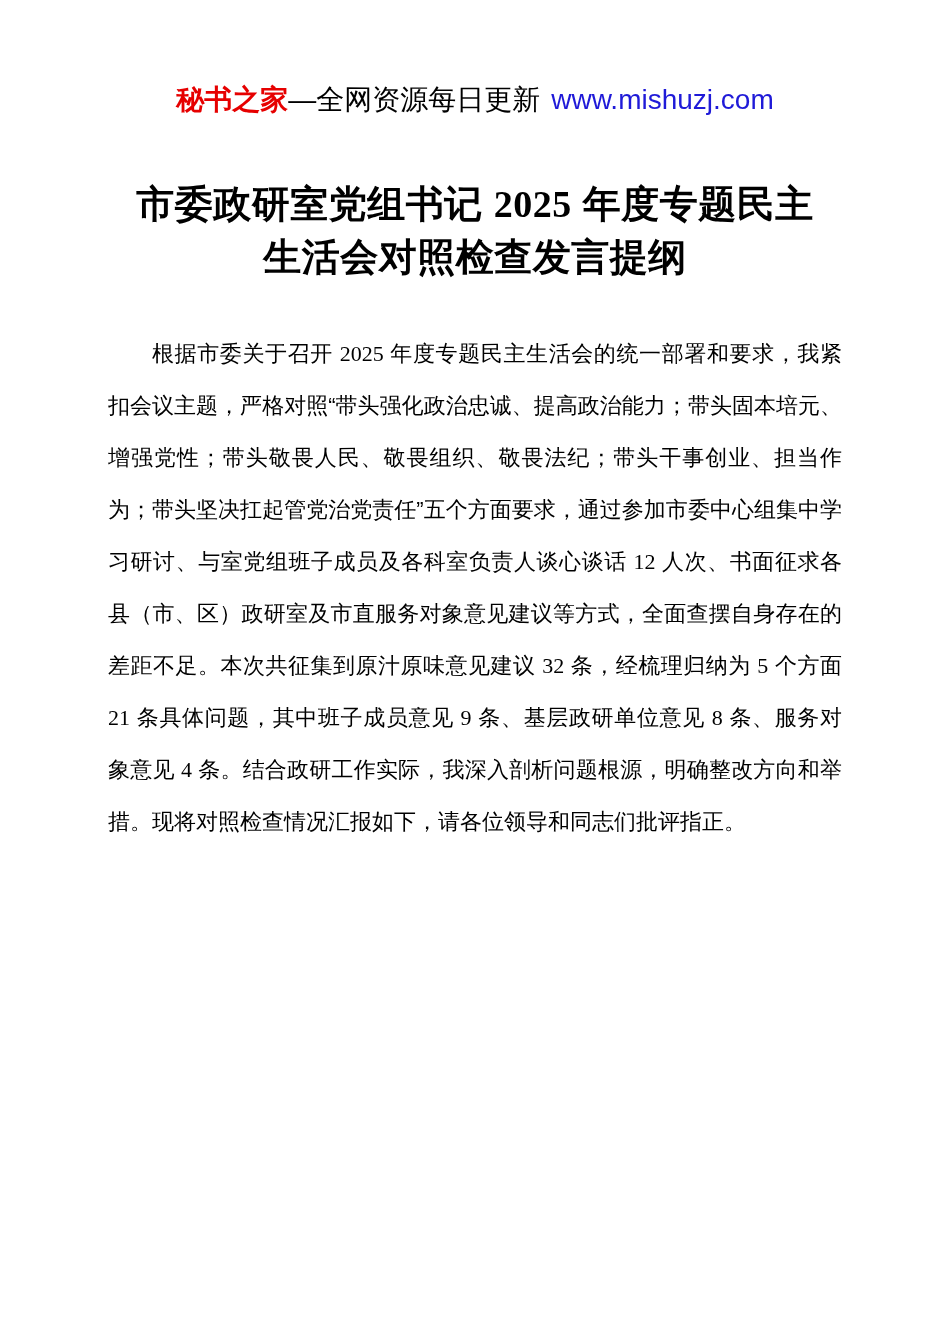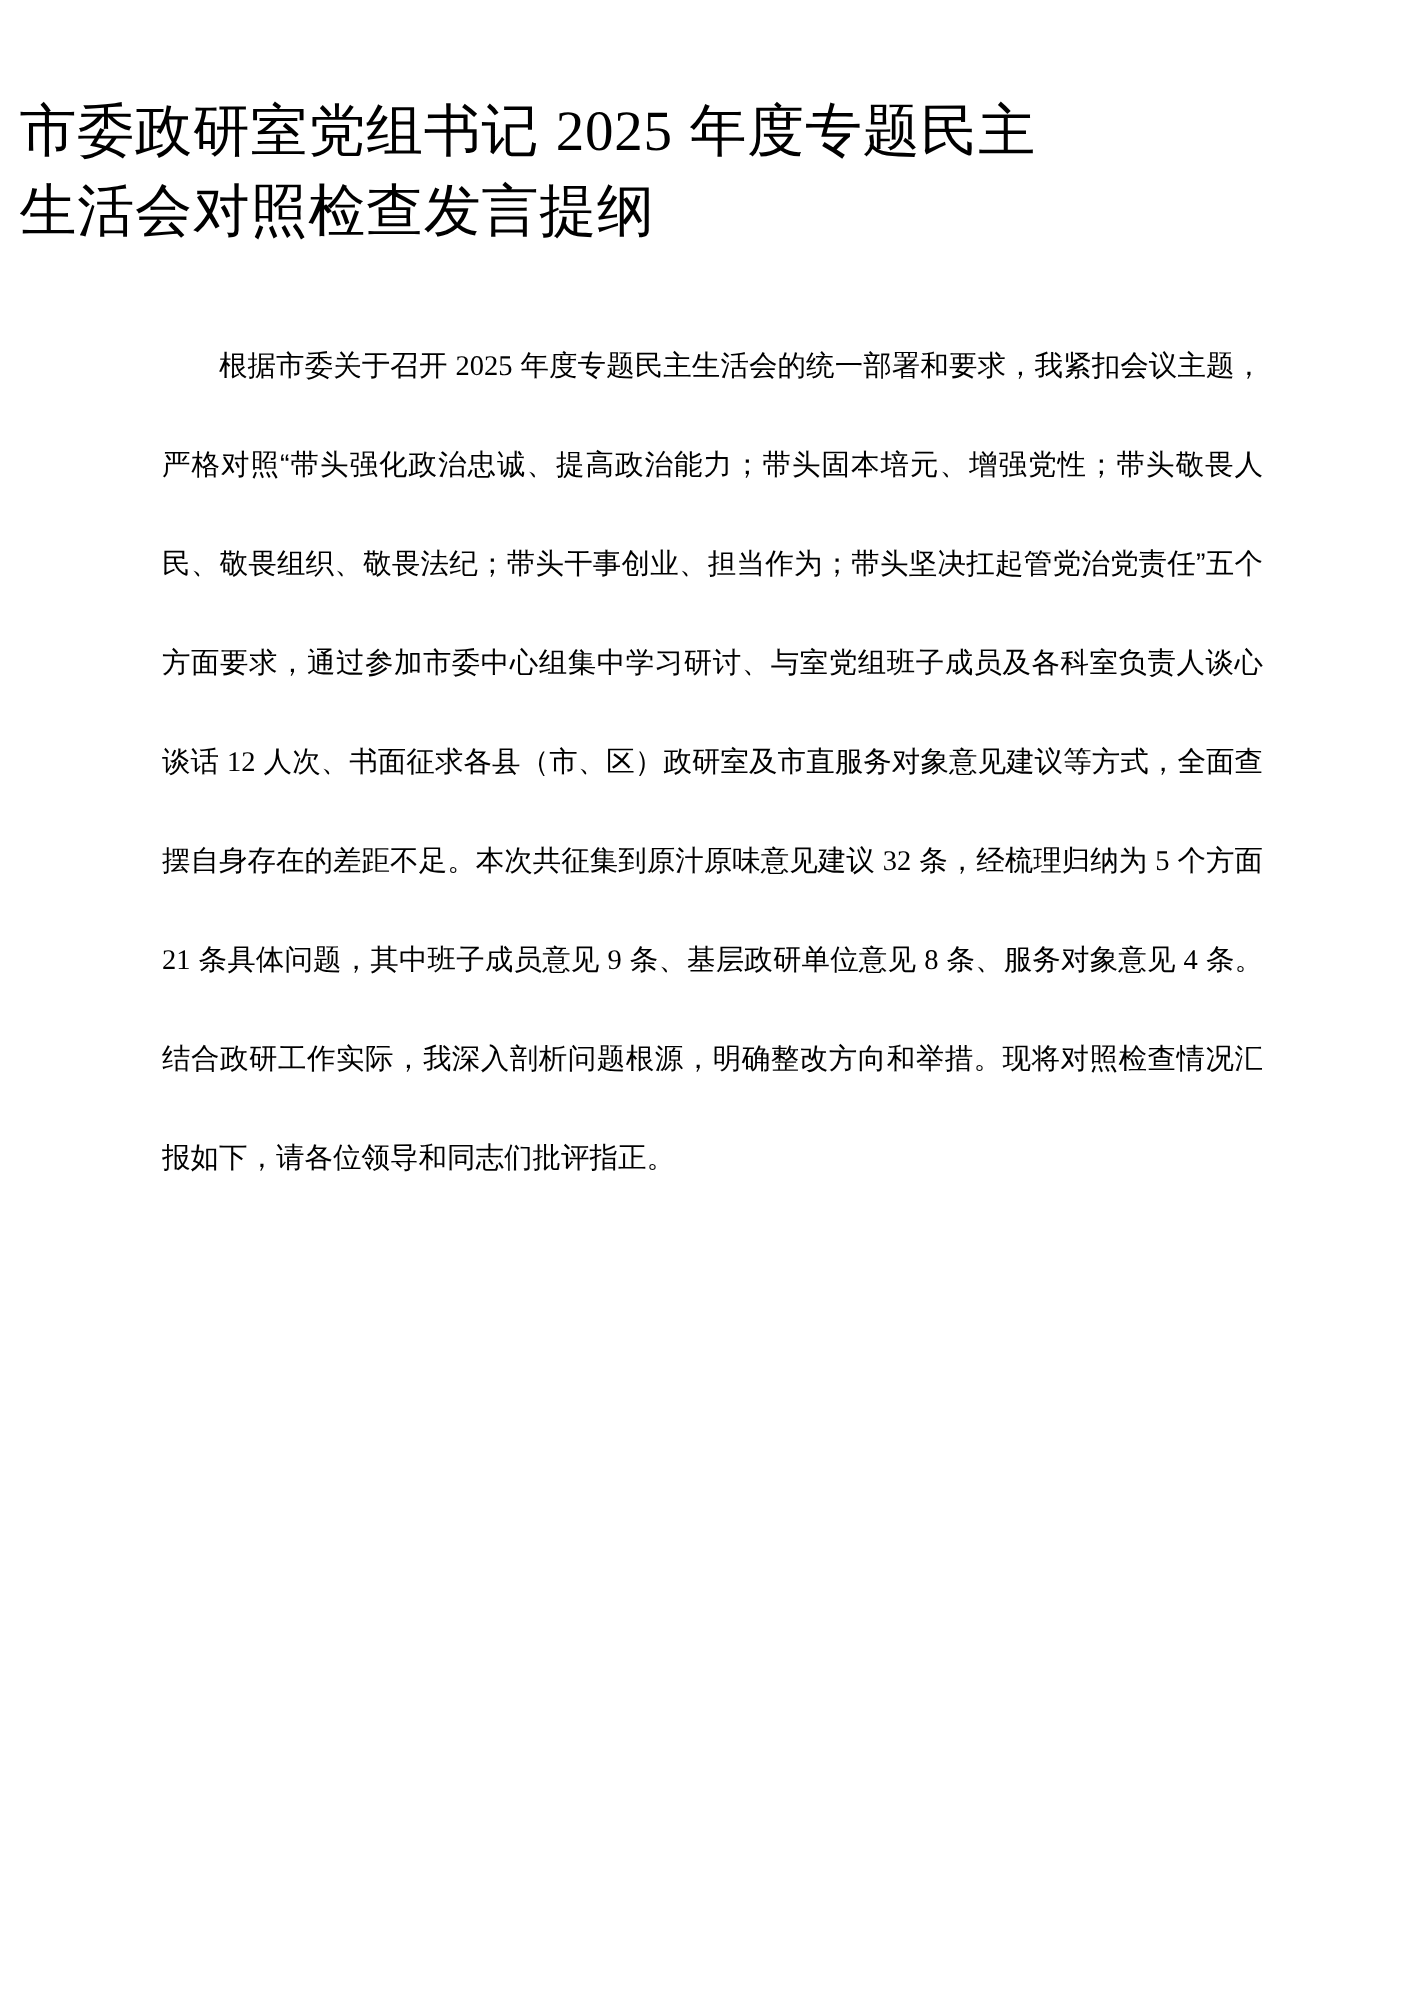--- a/index.html
+++ b/index.html
@@ -20,44 +20,44 @@
     padding-top: 84px;
     text-align: center;
     font-size: 28px;
     line-height: 1.15;
     white-space: nowrap;
   }
   .banner .brand { font-weight: bold; }
   .banner .url { margin-left: 11px; }
   .doc-title {
     margin-top: 62px;
-    text-align: left;
-    font-weight: normal;
+    text-align: center;
+    font-weight: bold;
     font-size: 38px;
     line-height: 53px;
     letter-spacing: 0.5px;
-    padding-left: 13px;
   }
   .doc-body {
     width: 734px;
     margin: 44px auto 0 auto;
-    font-size: 19px;
-    line-height: 66px;
+    font-size: 22px;
+    line-height: 52px;
     text-align: justify;
   }
   .doc-body p { margin: 0; padding: 0; text-indent: 2em; }
   .doc-body p.heading { font-weight: bold; }
   .b { font-weight: bold; }
   .latin { font-family: "Liberation Serif", serif; }
 </style>
 </head>
 <body>
 
 <div class="page">
 
+  <div class="banner"><span class="brand" style="color: rgb(230, 0, 0);">秘书之家</span><span class="tagline" style="color: rgb(0, 0, 0);">—全网资源每日更新</span><span class="url" style="color: rgb(31, 26, 216);">www.mishuzj.com</span></div>
 
   <div class="doc-title">
       <div class="title-line">市委政研室党组书记 <span class="latin">2025</span> 年度专题民主</div>
       <div class="title-line">生活会对照检查发言提纲</div>
     </div>
 
   <div class="doc-body">
       <p class="body"><span>根据市委关于召开 <span class="latin">2025</span> 年度专题民主生活会的统一部署和要求，我紧扣会议主题，严格对照“带头强化政治忠诚、提高政治能力；带头固本培元、增强党性；带头敬畏人民、敬畏组织、敬畏法纪；带头干事创业、担当作为；带头坚决扛起管党治党责任”五个方面要求，通过参加市委中心组集中学习研讨、与室党组班子成员及各科室负责人谈心谈话 <span class="latin">12</span> 人次、书面征求各县（市、区）政研室及市直服务对象意见建议等方式，全面查摆自身存在的差距不足。本次共征集到原汁原味意见建议 <span class="latin">32</span> 条，经梳理归纳为 <span class="latin">5</span> 个方面 <span class="latin">21</span> 条具体问题，其中班子成员意见 <span class="latin">9</span> 条、基层政研单位意见 <span class="latin">8</span> 条、服务对象意见 <span class="latin">4</span> 条。结合政研工作实际，我深入剖析问题根源，明确整改方向和举措。现将对照检查情况汇报如下，请各位领导和同志们批评指正。</span></p>
     </div>
 

